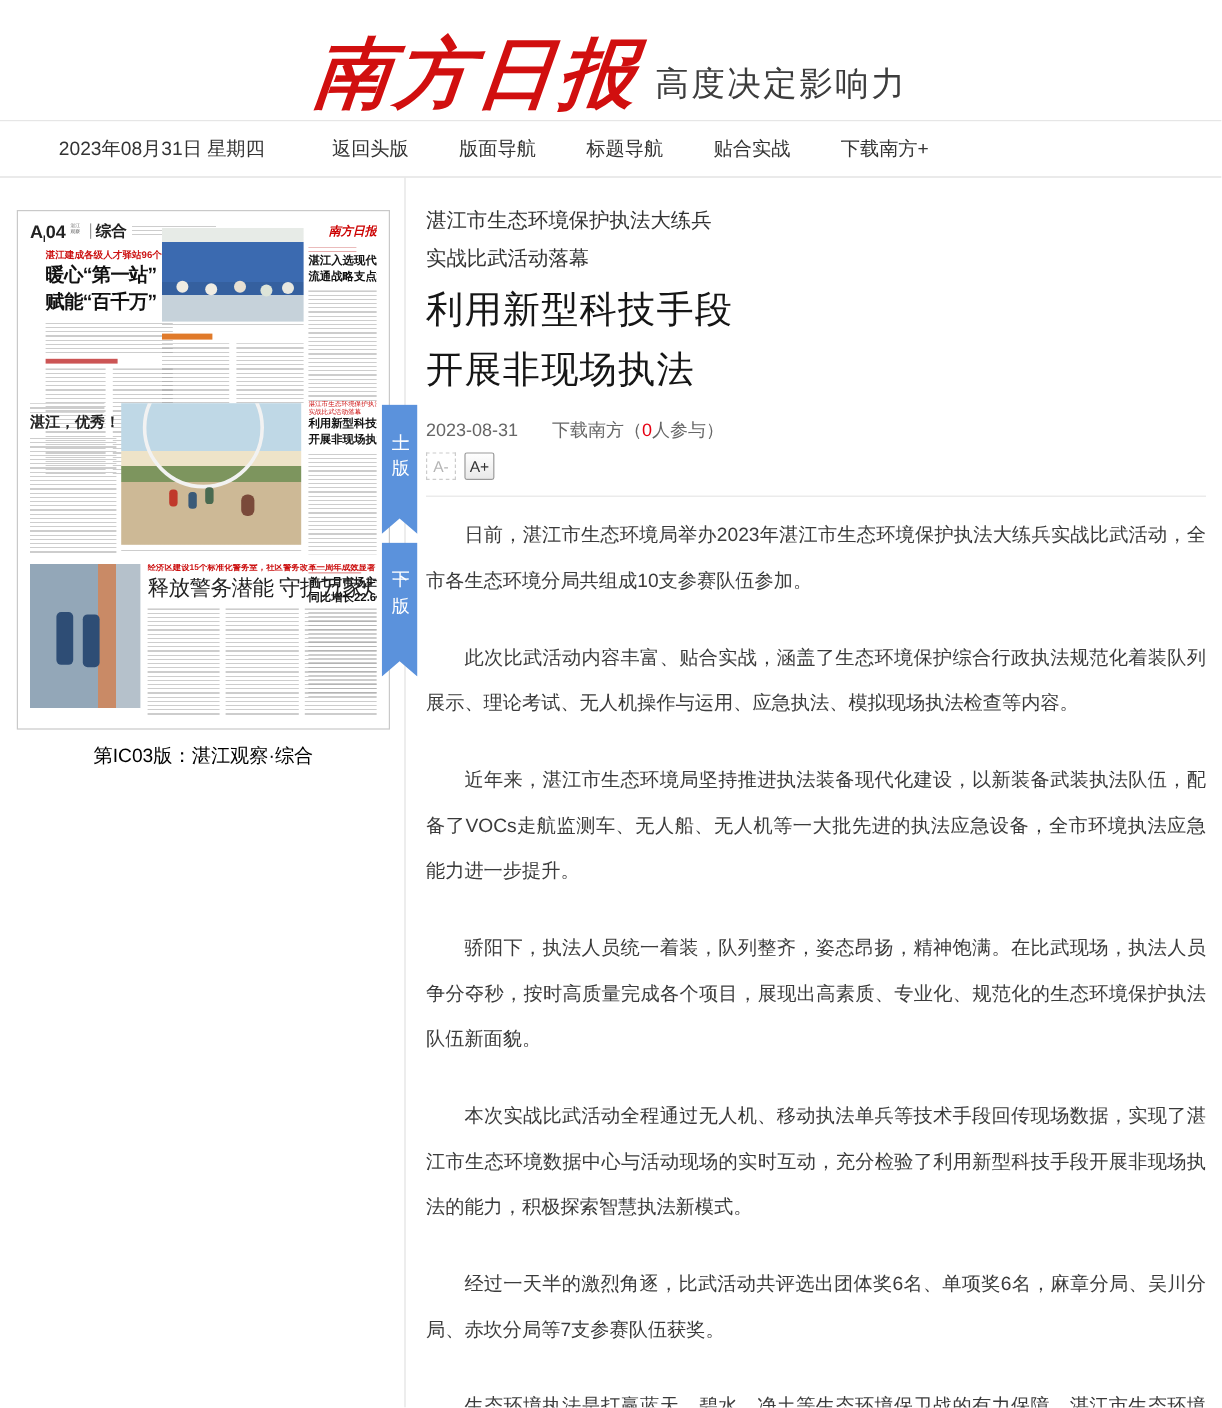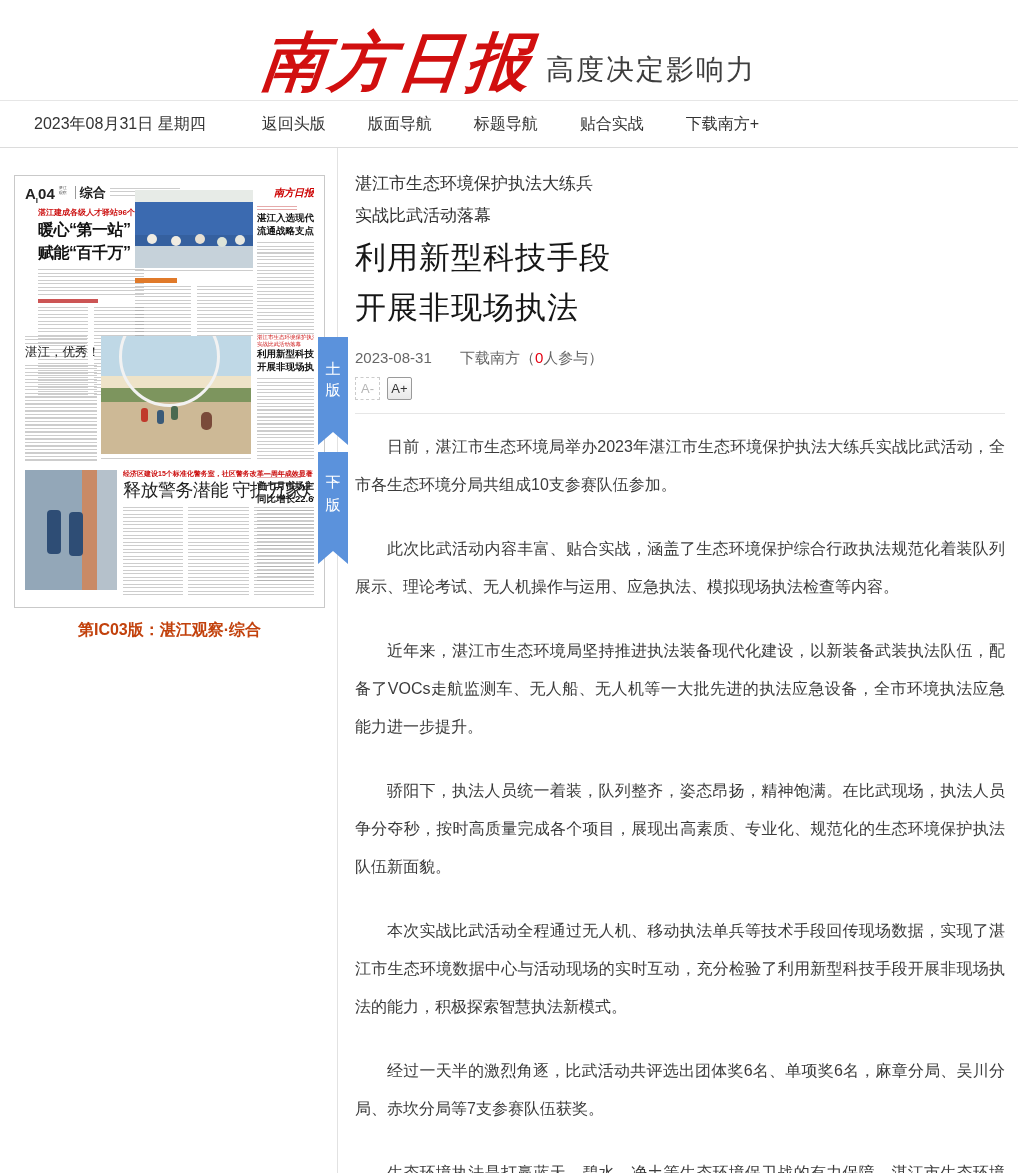--- a/index.html
+++ b/index.html
@@ -13,21 +13,21 @@
   
   .masthead { position:absolute; top:0; left:0; width:100%; height:100px;
     display:flex; align-items:flex-end; justify-content:center; padding-bottom:6px; }
   .logo { font-family:"DejaVu Serif","Liberation Serif",serif; font-style:italic; font-weight:bold;
     font-size:64px; line-height:1; color:#d10f0f; letter-spacing:4px; transform:skewX(-6deg); }
   .tagline { font-size:28px; color:#3d3d3d; letter-spacing:2px; margin-left:12px; padding-bottom:5px; }
 
   
   .nav { position:absolute; top:100px; left:0; width:100%; height:48px;
     border-top:1px solid #e6e6e6; border-bottom:1px solid #dcdcdc;
-    display:flex; align-items:center; padding-left:34px; background:#fff; }
+    display:flex; align-items:center; padding-left:49px; background:#fff; }
   .nav-date { font-size:16px; color:#333; margin-right:56px; }
   .nav a { font-size:16px; color:#333; text-decoration:none; margin-right:42px; }
 
   
   .content { position:absolute; top:148px; left:0; width:100%; height:1025px; }
   .v-divider { position:absolute; left:337px; top:0; height:100%; width:1px; background:#e2e2e2; }
 
   
   .sheet { position:absolute; left:14px; top:27px; width:311px; height:433px;
     background:#fff; border:1px solid #c9c9c9; padding:10px; }
@@ -52,39 +52,39 @@
     background:linear-gradient(180deg,#e7ebe7 0 15%,#3b6ab0 15% 58%,#35609f 58% 72%,#c6d2da 72% 100%); }
   .m-photo1:after { content:""; position:absolute; left:12px; top:44px; width:10px; height:10px; border-radius:50%;
     background:#f0ece2; box-shadow:24px 2px 0 #f0ece2, 48px 0 0 #e8e0d2, 70px 3px 0 #dde4d8, 88px 1px 0 #e8e8e0; }
   .m-photo1-cap { position:absolute; left:110px; top:84px; width:118px; height:3px; }
   .m-under1 { position:absolute; left:110px; top:92px; width:118px; }
   .m-subhead-orange { width:42px; height:5px; background:#e07a2a; margin-bottom:3px; }
   .m-a2 { position:absolute; left:232px; top:20px; width:57px; }
   .m-a3 { position:absolute; left:232px; top:148px; width:57px; }
   .m-a6 { position:absolute; left:232px; top:288px; width:57px; }
   .m-a4 { position:absolute; left:0; top:150px; width:72px; }
-  .m-a4 .m-title { font-size:12.5px; font-weight:normal; white-space:nowrap; }
+  .m-a4 .m-title { font-size:12.5px; font-weight:bold; white-space:nowrap; }
   .m-park { position:absolute; left:76px; top:150px; width:150px; height:118px; overflow:hidden;
     background:linear-gradient(180deg,#bfd8e6 0 34%,#eee3c8 34% 44%,#7d955e 44% 56%,#cdb996 56% 100%); }
   .m-park:before { content:""; position:absolute; left:18px; top:-30px; width:95px; height:95px;
     border:3px solid #f2f2f2; border-radius:50%; }
   .m-park:after { content:""; position:absolute; left:40px; top:72px; width:7px; height:14px; border-radius:3px;
     background:#c0392b; box-shadow:16px 2px 0 #3a5a78, 30px -2px 0 #4a6a50, 62px 6px 0 2px #7a4a3a; }
   .m-park-cap { position:absolute; left:76px; top:272px; width:150px; height:3px; }
   .m-a5-photo { position:absolute; left:0; top:284px; width:92px; height:120px; overflow:hidden;
     background:linear-gradient(90deg,#93a7b8 0 62%,#c98a66 62% 78%,#b5c1cb 78% 100%); }
   .m-a5-photo:after { content:""; position:absolute; left:22px; top:40px; width:14px; height:44px; border-radius:4px;
     background:#2e4d75; box-shadow:22px 2px 0 #2e4d75; }
   .m-a5 { position:absolute; left:98px; top:284px; width:191px; }
   .m-a5 .m-title { font-size:18px; font-weight:normal; white-space:nowrap; letter-spacing:-.5px; }
   .tl3col { display:flex; gap:5px; }
   .tl3col > div { flex:1; }
 
   .thumb-caption { position:absolute; left:14px; top:472px; width:311px; text-align:center;
-    font-size:16px; color:#c2410c;font-weight:bold; }
+    font-size:16px; color:#000000; }
 
   
   .tab { position:absolute; left:318px; width:30px; background:#5b92dc; color:#fff; z-index:5;
     display:flex; justify-content:center; padding-top:12px;
     clip-path:polygon(0 0,100% 0,100% 100%,50% calc(100% - 13px),0 100%); cursor:pointer; }
   .tab-label { writing-mode:vertical-lr; text-orientation:upright; font-size:15px; letter-spacing:11px; line-height:30px; }
   .tab-prev { top:189px; height:108px; }
   .tab-next { top:304px; height:112px; }
 
   

